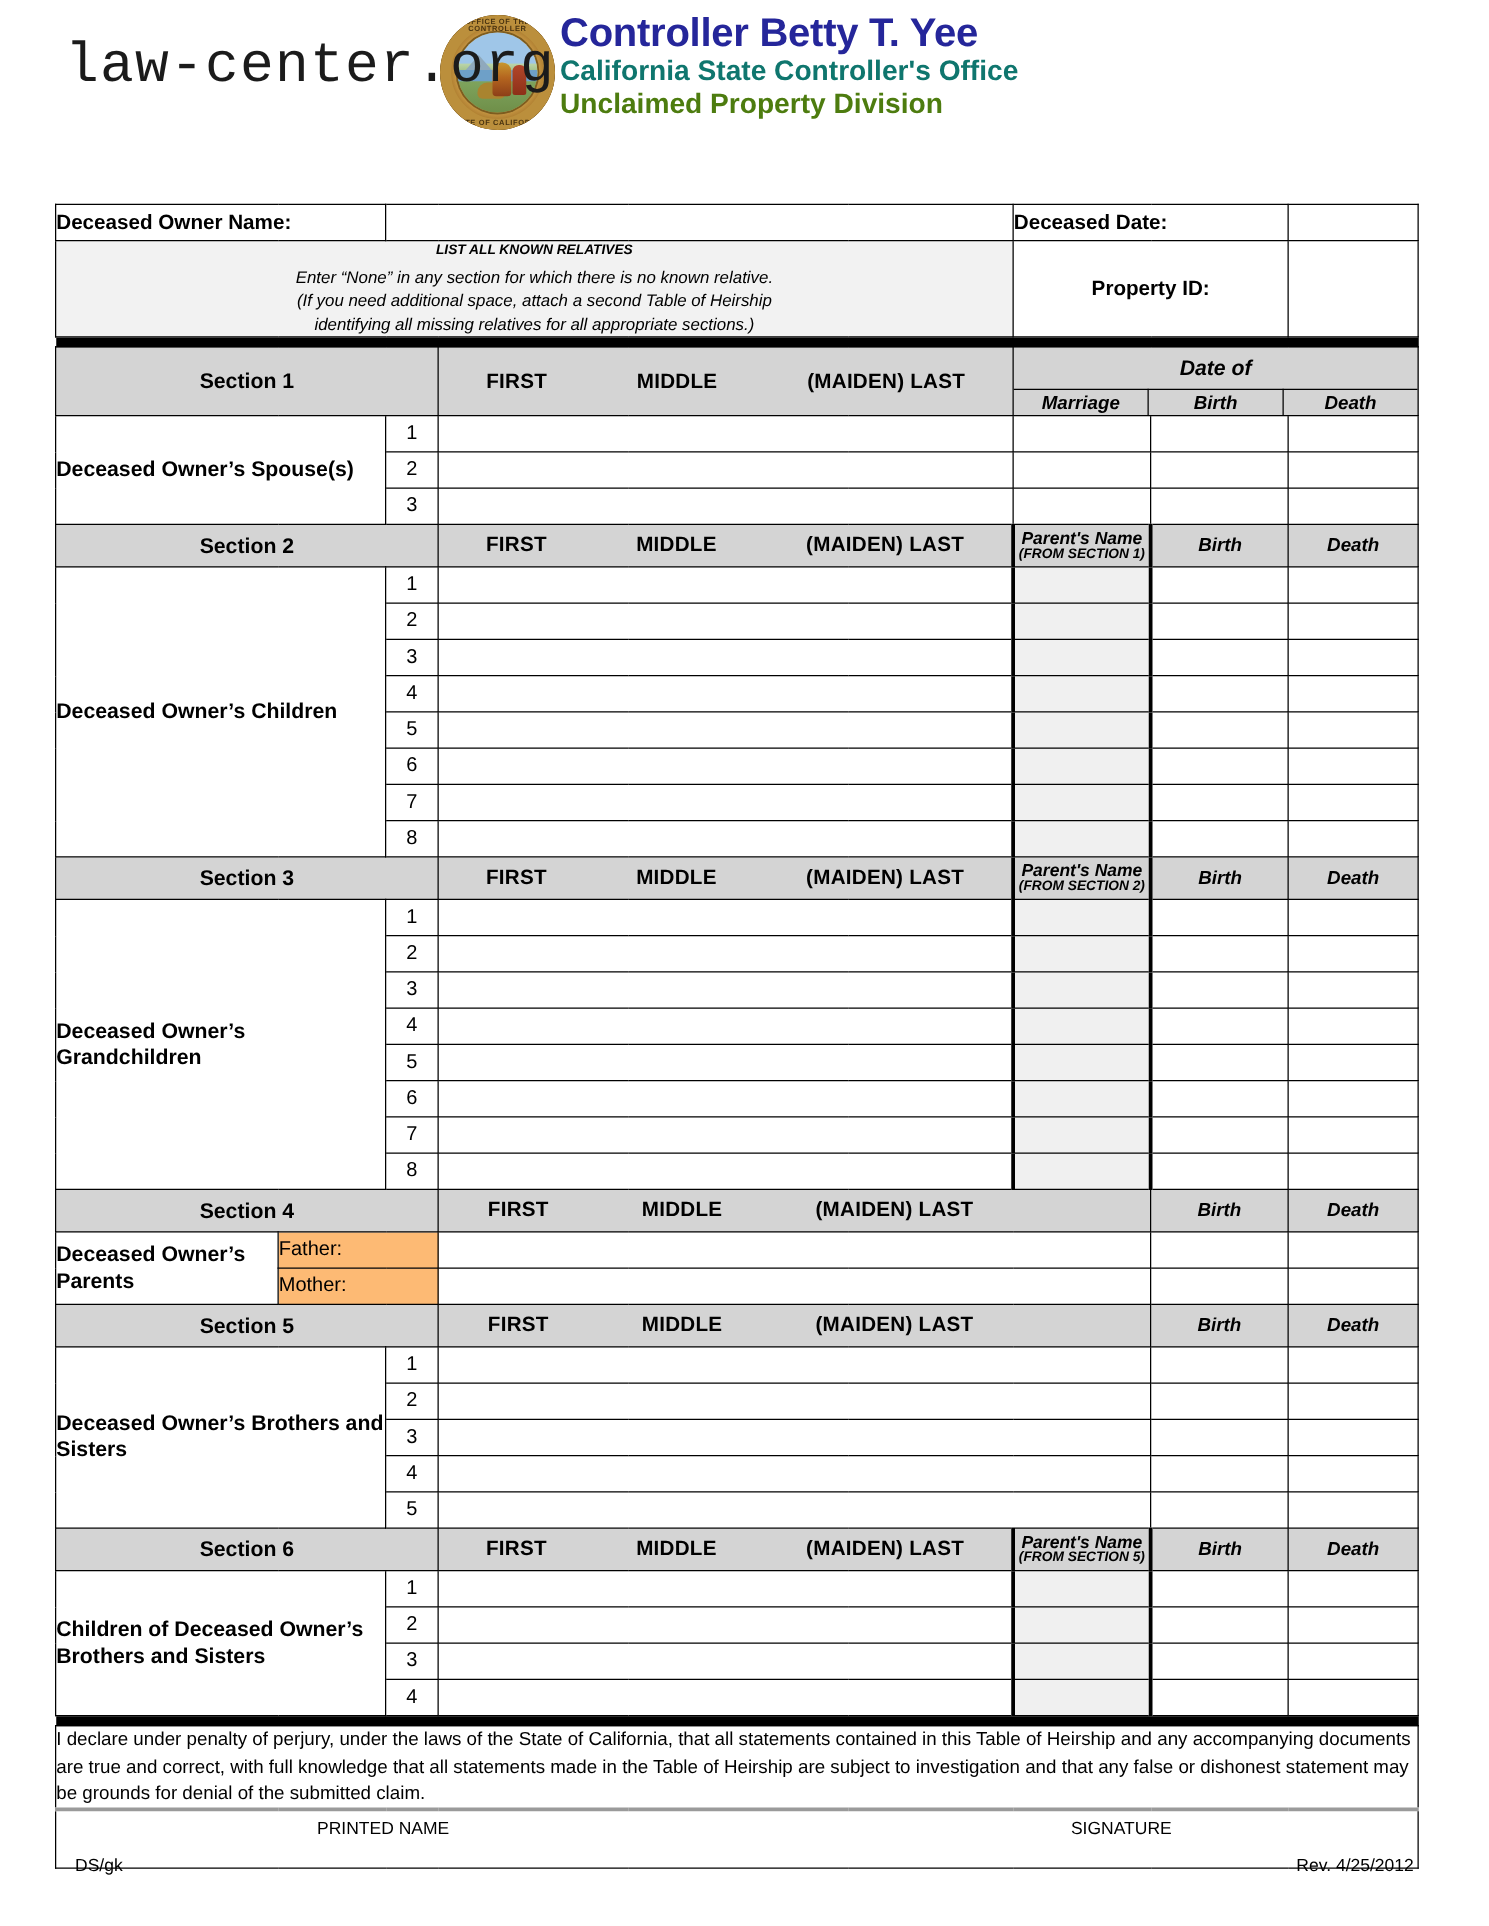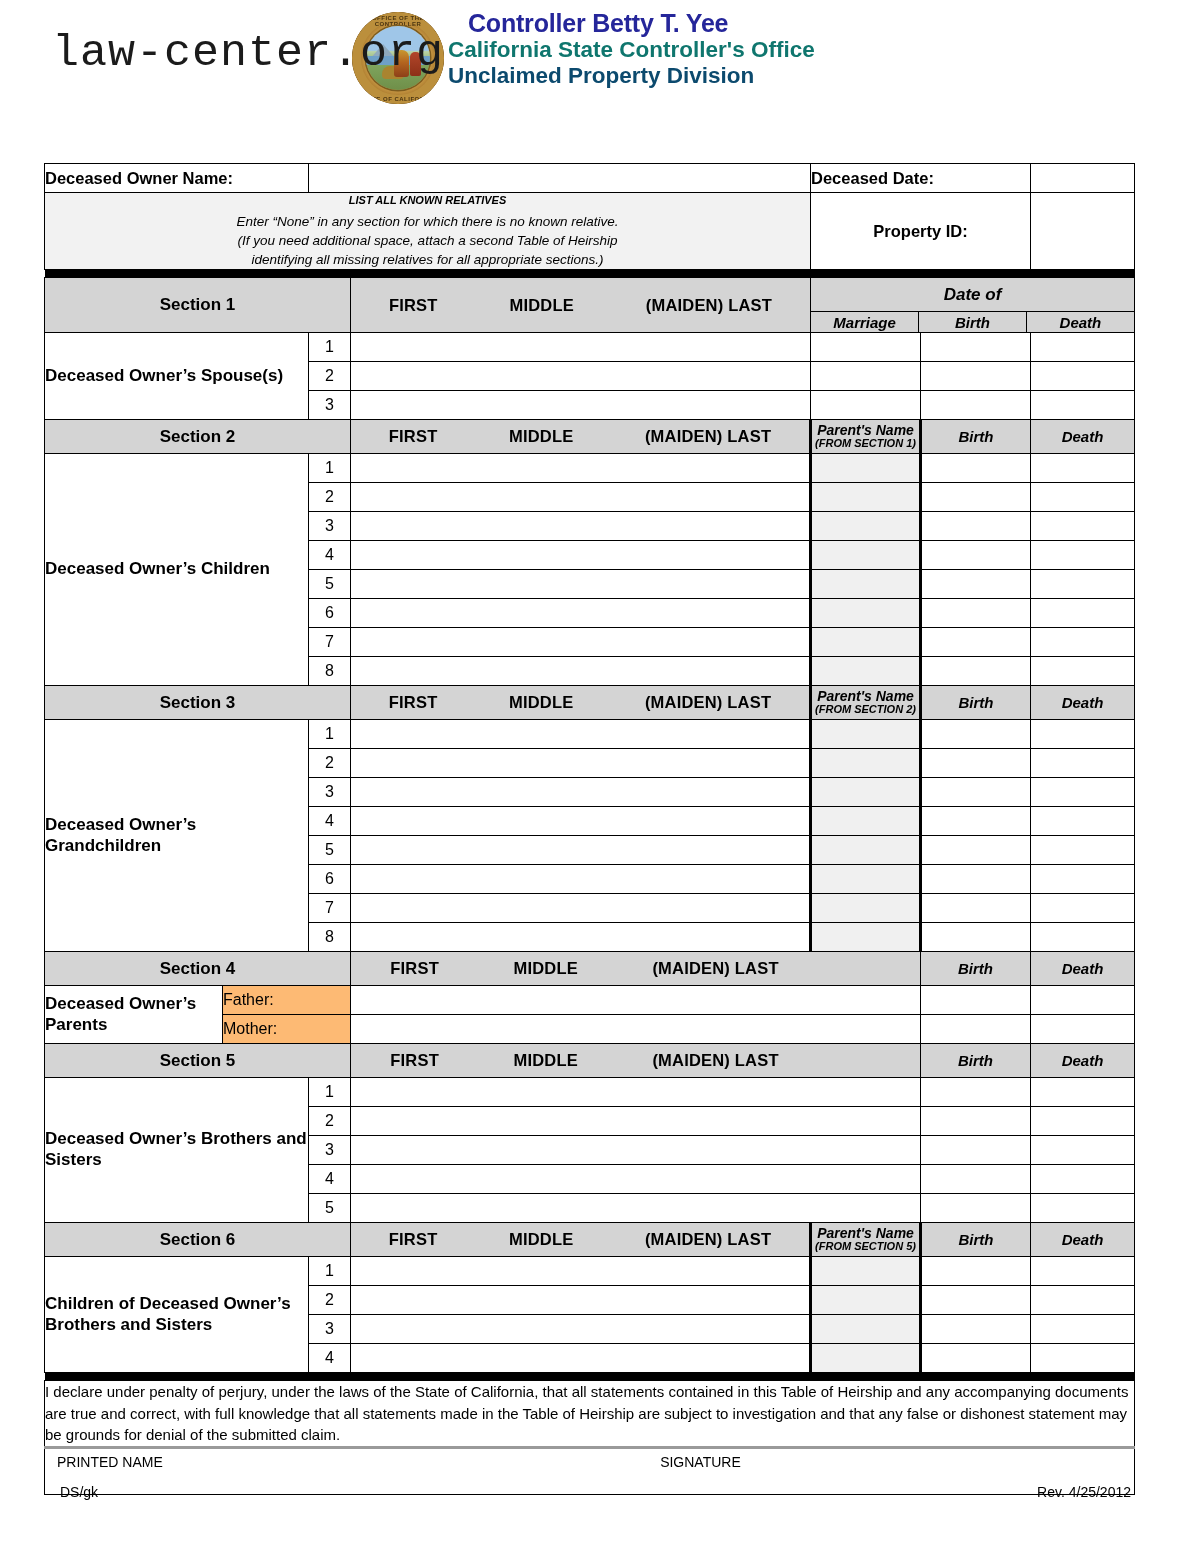--- a/index.html
+++ b/index.html
@@ -117,39 +117,38 @@
     font-size: 6px;
     font-weight: bold;
     color: #4a3410;
     letter-spacing: 0.5px;
   }
   .seal-word.top { top: 2.5px; }
   .seal-word.bottom { bottom: 2.5px; }
 
   .logo-text { margin-left: 4px; padding-top: 2px; }
   .logo-line1 {
-    font-size: 25px;
+    font-size: 32px;
     font-weight: bold;
     color: #25269a;
     letter-spacing: -0.2px;
     line-height: 1.06;
     white-space: nowrap;
-    margin-left: 20px;
   }
   .logo-line2 {
     font-size: 22.5px;
     font-weight: bold;
     color: #0f766e;
     line-height: 1.18;
     white-space: nowrap;
   }
   .logo-line3 {
     font-size: 22.5px;
     font-weight: bold;
-    color: #0c4a6e;
+    color: #4d7c0f;
     line-height: 1.18;
     white-space: nowrap;
   }
   .doc-title {
     position: absolute;
     left: 0; right: 0;
     top: 138px;
     text-align: center;
     font-size: 19px;
     font-weight: bold;
@@ -310,20 +309,21 @@
   }
   .sig-row td {
     height: 40px;
     font-size: 14px;
     vertical-align: top;
     padding: 5px 0 0 12px;
     border-top: 3px solid #9a9a9a !important;
   }
   .sig-split {
     display: flex;
+    justify-content: center;
   }
   .sig-split .a { width: 56%; }
 
   
   .footer {
     position: absolute;
     left: 60px;
     right: 60px;
     top: 1484px;
     display: flex;

